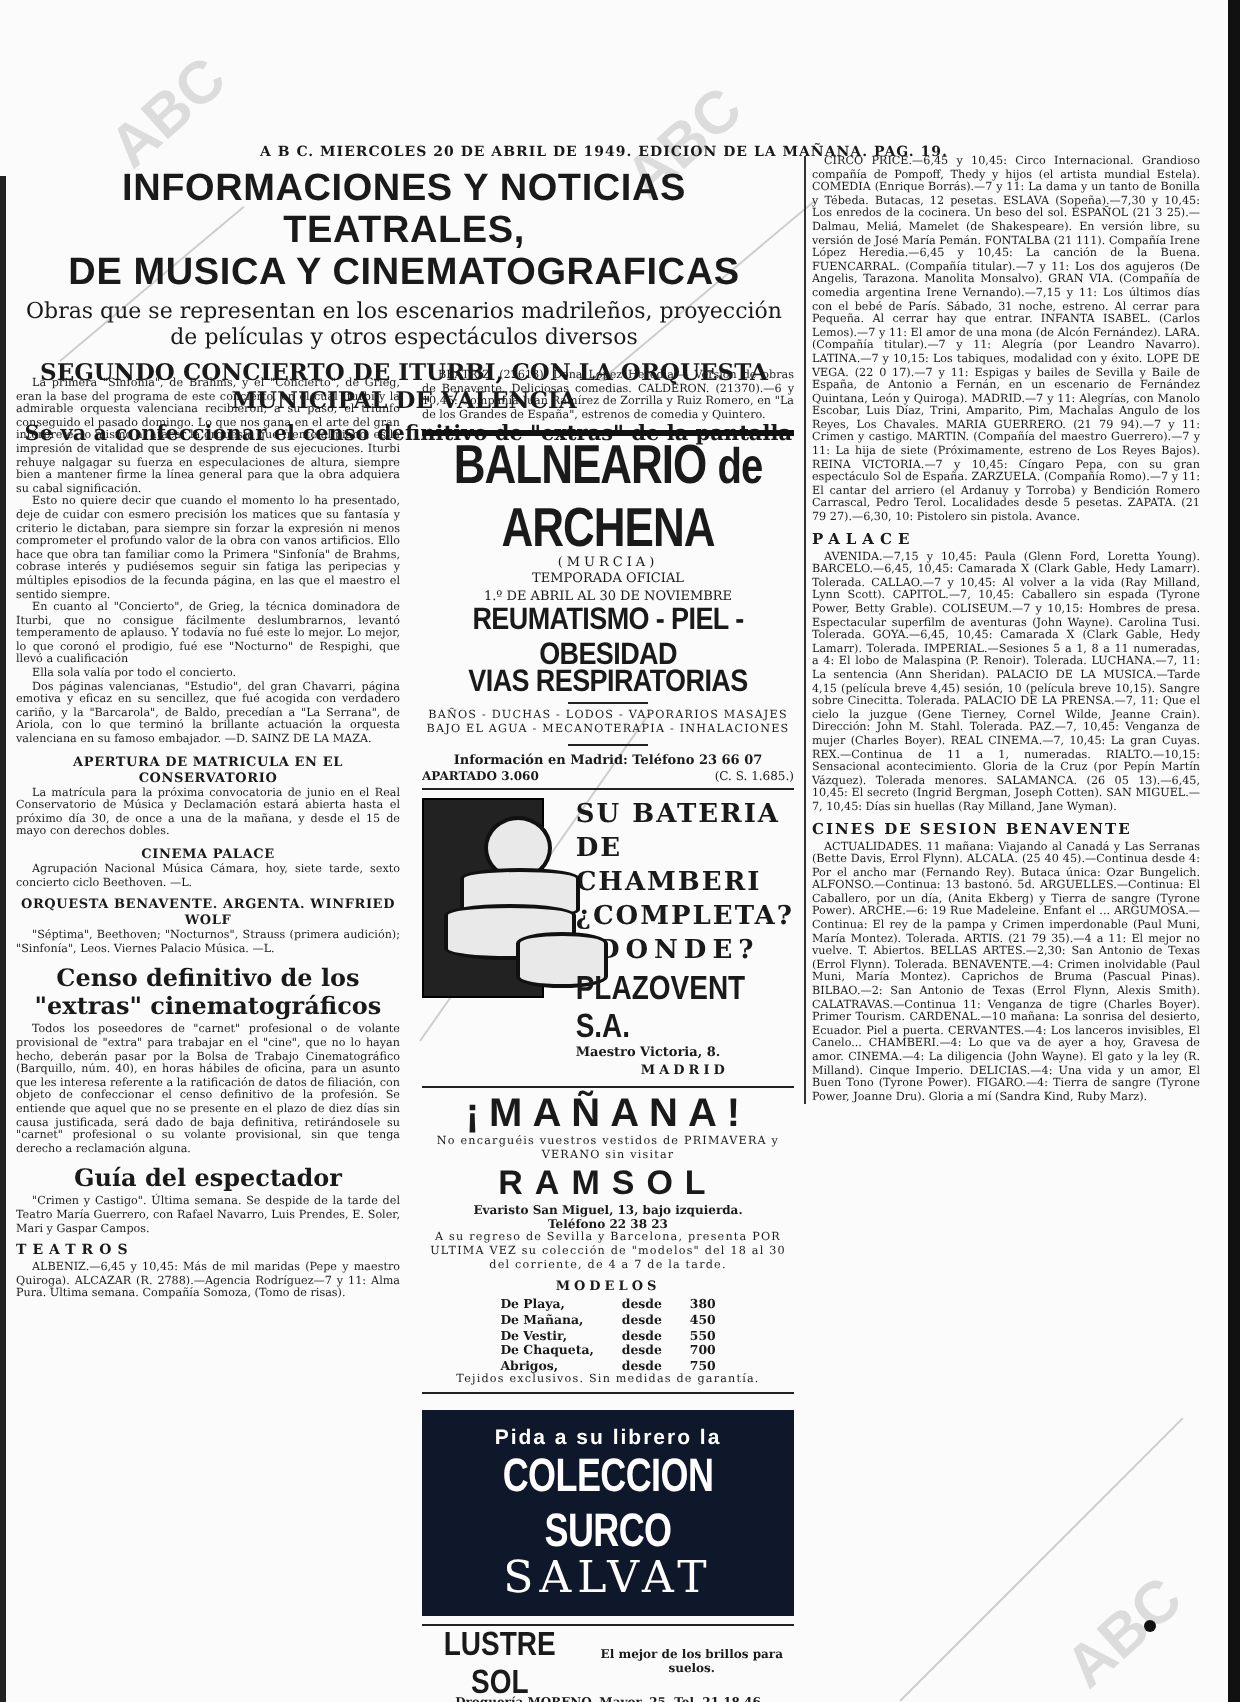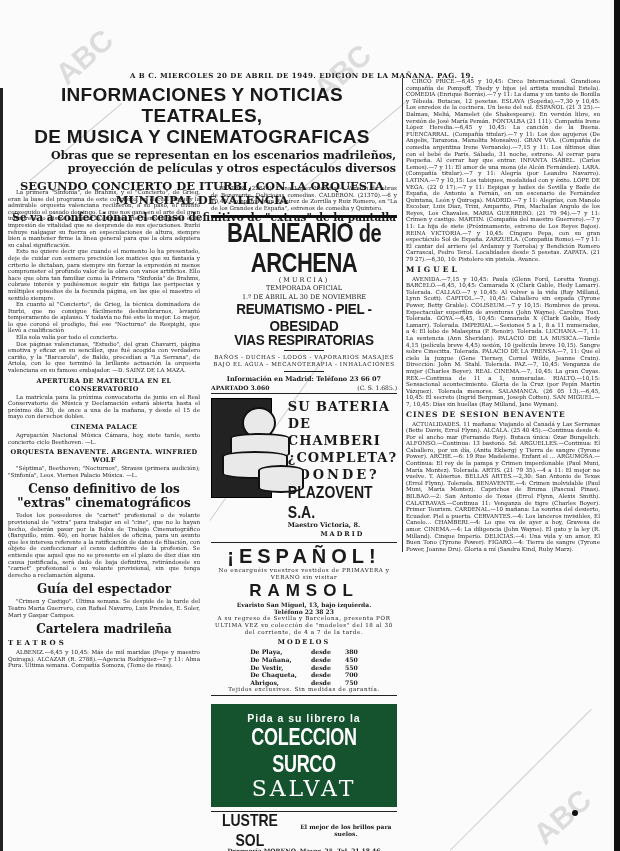--- a/index.html
+++ b/index.html
@@ -3,21 +3,21 @@
 <meta charset="utf-8">
 <style>
   html,body{margin:0;padding:0;background:#fff;}
   body{width:620px;height:851px;position:relative;overflow:hidden;font-family:"DejaVu Serif",serif;color:#1a1a1a;}
   .page{position:absolute;left:0;top:0;width:620px;height:851px;background:#fbfbfb;}
   .edge-left{position:absolute;left:0;top:88px;width:3px;height:763px;background:#222;}
   .edge-right{position:absolute;right:0;top:0;width:6px;height:851px;background:#111;}
   .runhead{position:absolute;left:130px;top:71px;width:360px;font-size:7px;letter-spacing:.5px;font-weight:bold;white-space:nowrap;}
   .col-left{position:absolute;left:8px;top:84px;width:388px;}
   .headline{font-family:"Liberation Sans",sans-serif;text-align:center;font-size:19px;font-weight:bold;line-height:21px;letter-spacing:.3px;margin:0;}
-  .deck{font-size:11px;text-align:right;line-height:13px;margin:2px 0 4px;font-weight:bold;}
+  .deck{font-size:11px;text-align:center;line-height:13px;margin:2px 0 4px;font-weight:normal;}
   .subhead{font-size:11.5px;text-align:center;font-weight:bold;line-height:14px;margin:3px 0;}
   .kicker{font-size:10.5px;text-align:right;font-weight:bold;margin:4px 0 2px;}
   .narrow{position:absolute;left:8px;width:192px;}
   .body{font-size:5.6px;line-height:6.6px;text-align:justify;margin:0;text-indent:8px;}
   .sect{font-size:6.5px;font-weight:bold;text-align:center;margin:3px 0 1px;letter-spacing:.3px;}
   .h2{font-size:12px;font-weight:bold;text-align:center;line-height:14px;margin:4px 0 2px;}
   .spaced{font-size:7px;font-weight:bold;letter-spacing:3px;margin:2px 0;}
   .ads{position:absolute;left:211px;top:185px;width:186px;}
   .adtop{font-size:5.6px;line-height:6.6px;text-align:justify;}
   .rule{border-top:3px solid #111;margin:4px 0 3px;}
@@ -32,21 +32,21 @@
   .row2{display:flex;justify-content:space-between;font-size:6px;font-weight:bold;}
   .pz{display:flex;gap:16px;margin-top:4px;}
   .photo{width:92px;height:98px;background:#222;position:relative;border:1px solid #000;}
   .photo .pot{position:absolute;background:#e9e9e9;border:2px solid #111;border-radius:50%/20%;}
   .pz-text{flex:1;text-align:left;font-family:"DejaVu Serif",serif;}
   .pz-big{font-size:13px;font-weight:bold;letter-spacing:1px;line-height:17px;}
   .pz-brand{font-family:"Liberation Sans",sans-serif;font-weight:900;font-size:14px;transform:scaleY(1.2);margin:3px 0;}
   .senoras{font-family:"Liberation Sans",sans-serif;font-weight:900;font-size:20px;letter-spacing:5px;line-height:22px;}
   .ramsol{font-family:"Liberation Sans",sans-serif;font-weight:900;font-size:17px;letter-spacing:6px;}
   .models{display:grid;grid-template-columns:auto auto auto;justify-content:center;column-gap:14px;font-size:6.2px;font-weight:bold;line-height:7.6px;text-align:left;}
-  .salvat{background:#14532d;color:#fff;margin:8px 0 4px;padding:8px 18px 6px;text-align:center;}
+  .salvat{background:#0f172a;color:#fff;margin:8px 0 4px;padding:8px 18px 6px;text-align:center;}
   .salvat .l1{font-family:"Liberation Sans",sans-serif;font-size:10.5px;font-weight:bold;letter-spacing:1px;}
   .salvat .l2{font-family:"Liberation Sans",sans-serif;font-size:18px;font-weight:900;transform:scaleY(1.3);margin:6px 0 4px;letter-spacing:-.3px;}
   .salvat .l3{font-size:22px;letter-spacing:3px;font-family:"DejaVu Serif",serif;}
   .lustre{display:flex;align-items:center;gap:6px;justify-content:center;}
   .lustre .b{font-family:"Liberation Sans",sans-serif;font-weight:900;font-size:14px;transform:scaleY(1.2);}
   .lustre .s{font-size:6px;font-weight:bold;text-align:center;line-height:7px;}
   .grupos{font-family:"Liberation Sans",sans-serif;font-weight:900;font-size:16px;line-height:17px;letter-spacing:.5px;}
   .col-right{position:absolute;left:402px;top:78px;width:194px;border-left:1px solid #333;padding-left:3px;}
   .col-right .body{text-indent:6px;}
   .col-right .spaced{font-size:7.5px;}
@@ -95,21 +95,20 @@
 
     <div class="sect">ORQUESTA BENAVENTE. ARGENTA. WINFRIED WOLF</div>
     <p class="body">"Séptima", Beethoven; "Nocturnos", Strauss (primera audición); "Sinfonía", Leos. Viernes Palacio Música. —L.</p>
 
     <div class="h2">Censo definitivo de los "extras" cinematográficos</div>
     <p class="body">Todos los poseedores de "carnet" profesional o de volante provisional de "extra" para trabajar en el "cine", que no lo hayan hecho, deberán pasar por la Bolsa de Trabajo Cinematográfico (Barquillo, núm. 40), en horas hábiles de oficina, para un asunto que les interesa referente a la ratificación de datos de filiación, con objeto de confeccionar el censo definitivo de la profesión. Se entiende que aquel que no se presente en el plazo de diez días sin causa justificada, será dado de baja definitiva, retirándosele su "carnet" profesional o su volante provisional, sin que tenga derecho a reclamación alguna.</p>
 
     <div class="h2">Guía del espectador</div>
     <p class="body">"Crimen y Castigo". Última semana. Se despide de la tarde del Teatro María Guerrero, con Rafael Navarro, Luis Prendes, E. Soler, Mari y Gaspar Campos.</p>
 
-    <div class="h2">Cartelera madrileña</div>
     <div class="spaced">TEATROS</div>
     <p class="body">ALBENIZ.—6,45 y 10,45: Más de mil maridas (Pepe y maestro Quiroga). ALCAZAR (R. 2788).—Agencia Rodríguez—7 y 11: Alma Pura. Ultima semana. Compañía Somoza, (Tomo de risas).</p>
   </div>
 
   <div class="ads">
     <p class="body adtop">BEATRIZ. (22618). Dona Lopez Heredia.— Versión de obras de Benavente. Deliciosas comedias. CALDERON. (21370).—6 y 10,45: Compañía Juan Ramírez de Zorrilla y Ruiz Romero, en "La de los Grandes de España", estrenos de comedia y Quintero.</p>
     <div class="rule"></div>
 
     <div class="ad">
       <div class="arch">
@@ -146,21 +145,21 @@
         <div class="pz-big">¿COMPLETA?</div>
         <div class="pz-big" style="letter-spacing:3px;">¿DONDE?</div>
         <div class="pz-brand">PLAZOVENT S.A.</div>
         <div class="ad-line" style="font-weight:bold;">Maestro Victoria, 8.</div>
         <div class="small-c" style="font-weight:bold;text-align:center;">MADRID</div>
       </div>
     </div>
     <div class="rule-thin" style="margin-top:4px;"></div>
 
     <div class="ad">
-      <div class="senoras">¡ESPAÑOL!</div>
+      <div class="senoras">¡MAÑANA!</div>
       <div class="ad-tiny">No encarguéis vuestros vestidos de PRIMAVERA y VERANO sin visitar</div>
       <div class="ramsol">RAMSOL</div>
       <div class="ad-line" style="font-weight:bold;font-size:6px;line-height:7px;">Evaristo San Miguel, 13, bajo izquierda.</div>
       <div class="ad-line" style="font-weight:bold;font-size:6px;line-height:7px;">Teléfono 22 38 23</div>
       <div class="ad-tiny">A su regreso de Sevilla y Barcelona, presenta POR ULTIMA VEZ su colección de "modelos" del 18 al 30 del corriente, de 4 a 7 de la tarde.</div>
       <div class="small-c" style="font-weight:bold;margin:2px 0;">MODELOS</div>
       <div class="models">
         <span>De Playa,</span>
           <span>desde</span>
           <span>380</span>
@@ -199,18 +198,18 @@
 
     <div class="ad">
       <div class="ad-tiny">INTERESA COMPRAR URGENTE</div>
       <div class="grupos">GRUPOS ELECTROGENOS</div>
 
     </div>
   </div>
 
   <div class="col-right">
     <p class="body">CIRCO PRICE.—6,45 y 10,45: Circo Internacional. Grandioso compañía de Pompoff, Thedy y hijos (el artista mundial Estela). COMEDIA (Enrique Borrás).—7 y 11: La dama y un tanto de Bonilla y Tébeda. Butacas, 12 pesetas. ESLAVA (Sopeña).—7,30 y 10,45: Los enredos de la cocinera. Un beso del sol. ESPAÑOL (21 3 25).—Dalmau, Meliá, Mamelet (de Shakespeare). En versión libre, su versión de José María Pemán. FONTALBA (21 111). Compañía Irene López Heredia.—6,45 y 10,45: La canción de la Buena. FUENCARRAL. (Compañía titular).—7 y 11: Los dos agujeros (De Angelis, Tarazona. Manolita Monsalvo). GRAN VIA. (Compañía de comedia argentina Irene Vernando).—7,15 y 11: Los últimos días con el bebé de París. Sábado, 31 noche, estreno. Al cerrar para Pequeña. Al cerrar hay que entrar. INFANTA ISABEL. (Carlos Lemos).—7 y 11: El amor de una mona (de Alcón Fernández). LARA. (Compañía titular).—7 y 11: Alegría (por Leandro Navarro). LATINA.—7 y 10,15: Los tabiques, modalidad con y éxito. LOPE DE VEGA. (22 0 17).—7 y 11: Espigas y bailes de Sevilla y Baile de España, de Antonio a Fernán, en un escenario de Fernández Quintana, León y Quiroga). MADRID.—7 y 11: Alegrías, con Manolo Escobar, Luis Díaz, Trini, Amparito, Pim, Machalas Angulo de los Reyes, Los Chavales. MARIA GUERRERO. (21 79 94).—7 y 11: Crimen y castigo. MARTIN. (Compañía del maestro Guerrero).—7 y 11: La hija de siete (Próximamente, estreno de Los Reyes Bajos). REINA VICTORIA.—7 y 10,45: Cíngaro Pepa, con su gran espectáculo Sol de España. ZARZUELA. (Compañía Romo).—7 y 11: El cantar del arriero (el Ardanuy y Torroba) y Bendición Romero Carrascal, Pedro Terol. Localidades desde 5 pesetas. ZAPATA. (21 79 27).—6,30, 10: Pistolero sin pistola. Avance.</p>
-    <div class="spaced">MIGUEL</div>
+    <div class="spaced">PALACE</div>
     <p class="body">AVENIDA.—7,15 y 10,45: Paula (Glenn Ford, Loretta Young). BARCELO.—6,45, 10,45: Camarada X (Clark Gable, Hedy Lamarr). Tolerada. CALLAO.—7 y 10,45: Al volver a la vida (Ray Milland, Lynn Scott). CAPITOL.—7, 10,45: Caballero sin espada (Tyrone Power, Betty Grable). COLISEUM.—7 y 10,15: Hombres de presa. Espectacular superfilm de aventuras (John Wayne). Carolina Tusi. Tolerada. GOYA.—6,45, 10,45: Camarada X (Clark Gable, Hedy Lamarr). Tolerada. IMPERIAL.—Sesiones 5 a 1, 8 a 11 numeradas, a 4: El lobo de Malaspina (P. Renoir). Tolerada. LUCHANA.—7, 11: La sentencia (Ann Sheridan). PALACIO DE LA MUSICA.—Tarde 4,15 (película breve 4,45) sesión, 10 (película breve 10,15). Sangre sobre Cinecitta. Tolerada. PALACIO DE LA PRENSA.—7, 11: Que el cielo la juzgue (Gene Tierney, Cornel Wilde, Jeanne Crain). Dirección: John M. Stahl. Tolerada. PAZ.—7, 10,45: Venganza de mujer (Charles Boyer). REAL CINEMA.—7, 10,45: La gran Cuyas. REX.—Continua de 11 a 1, numeradas. RIALTO.—10,15: Sensacional acontecimiento. Gloria de la Cruz (por Pepín Martín Vázquez). Tolerada menores. SALAMANCA. (26 05 13).—6,45, 10,45: El secreto (Ingrid Bergman, Joseph Cotten). SAN MIGUEL.—7, 10,45: Días sin huellas (Ray Milland, Jane Wyman).</p>
     <div class="spaced" style="letter-spacing:1px;">CINES DE SESION BENAVENTE</div>
     <p class="body">ACTUALIDADES. 11 mañana: Viajando al Canadá y Las Serranas (Bette Davis, Errol Flynn). ALCALA. (25 40 45).—Continua desde 4: Por el ancho mar (Fernando Rey). Butaca única: Ozar Bungelich. ALFONSO.—Continua: 13 bastonó. 5d. ARGUELLES.—Continua: El Caballero, por un día, (Anita Ekberg) y Tierra de sangre (Tyrone Power). ARCHE.—6: 19 Rue Madeleine. Enfant el ... ARGUMOSA.—Continua: El rey de la pampa y Crimen imperdonable (Paul Muni, María Montez). Tolerada. ARTIS. (21 79 35).—4 a 11: El mejor no vuelve. T. Abiertos. BELLAS ARTES.—2,30: San Antonio de Texas (Errol Flynn). Tolerada. BENAVENTE.—4: Crimen inolvidable (Paul Muni, María Montez). Caprichos de Bruma (Pascual Pinas). BILBAO.—2: San Antonio de Texas (Errol Flynn, Alexis Smith). CALATRAVAS.—Continua 11: Venganza de tigre (Charles Boyer). Primer Tourism. CARDENAL.—10 mañana: La sonrisa del desierto, Ecuador. Piel a puerta. CERVANTES.—4: Los lanceros invisibles, El Canelo... CHAMBERI.—4: Lo que va de ayer a hoy, Gravesa de amor. CINEMA.—4: La diligencia (John Wayne). El gato y la ley (R. Milland). Cinque Imperio. DELICIAS.—4: Una vida y un amor, El Buen Tono (Tyrone Power). FIGARO.—4: Tierra de sangre (Tyrone Power, Joanne Dru). Gloria a mí (Sandra Kind, Ruby Marz).</p>
   </div>
 </div>
 
 </body></html>

